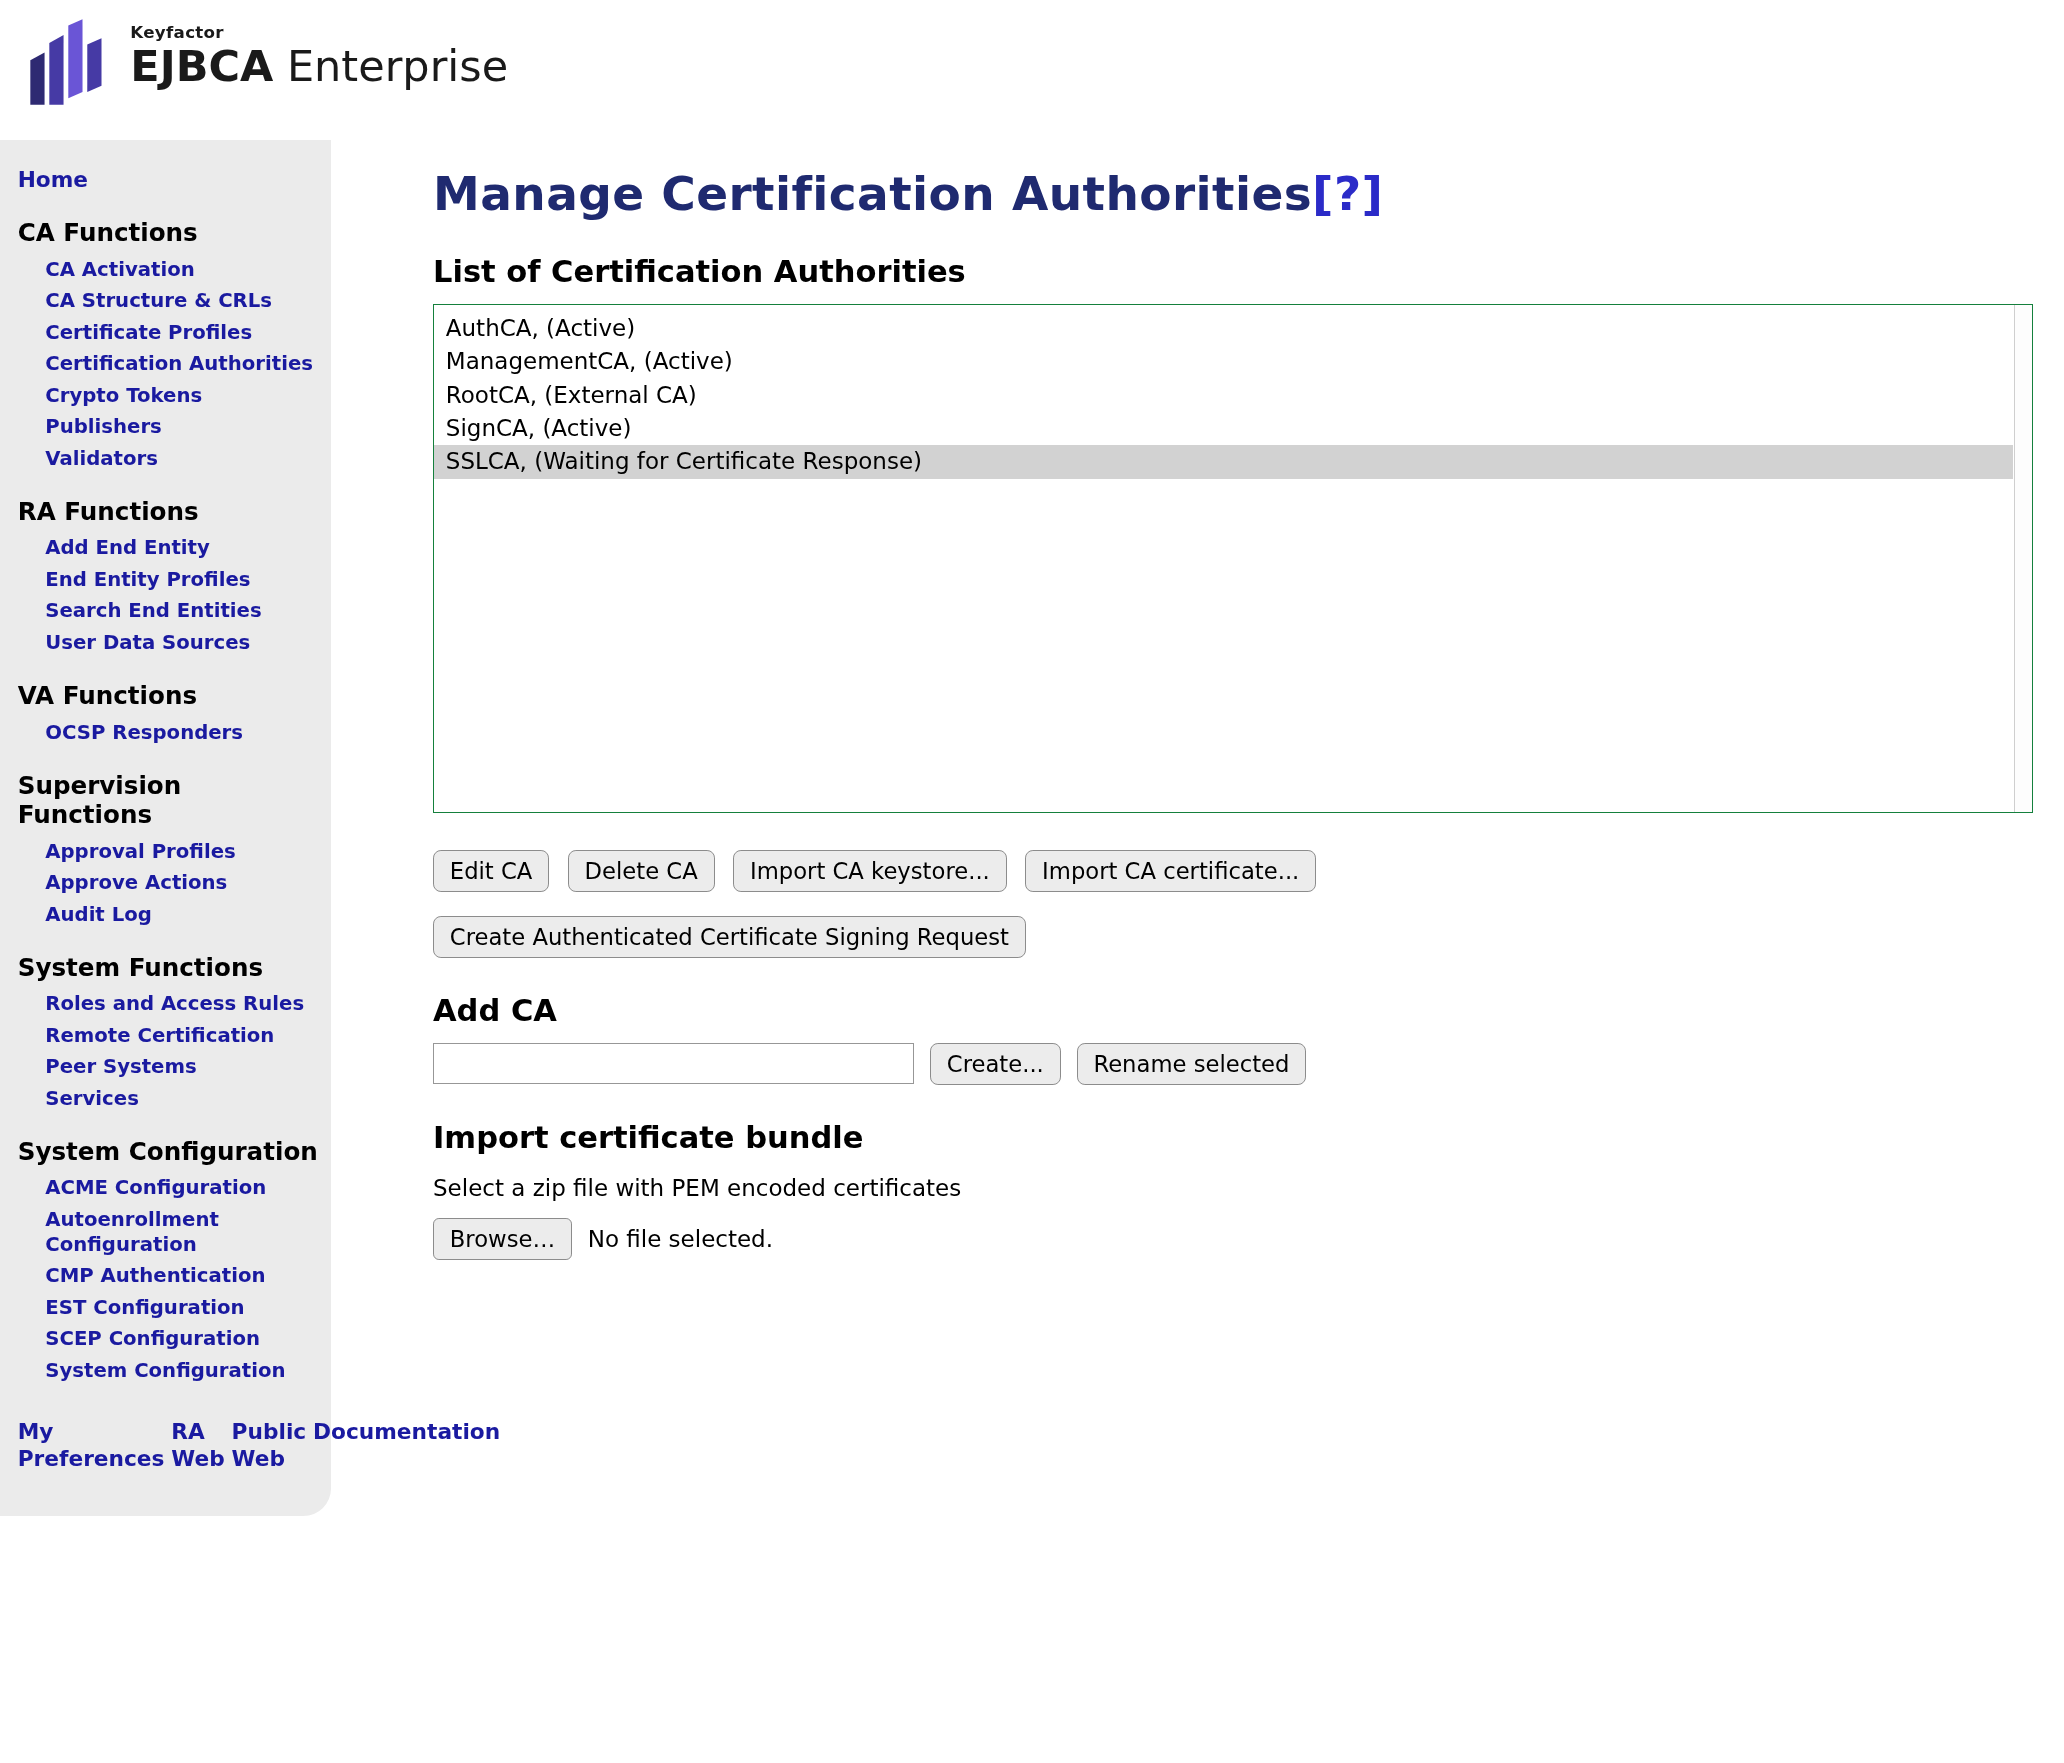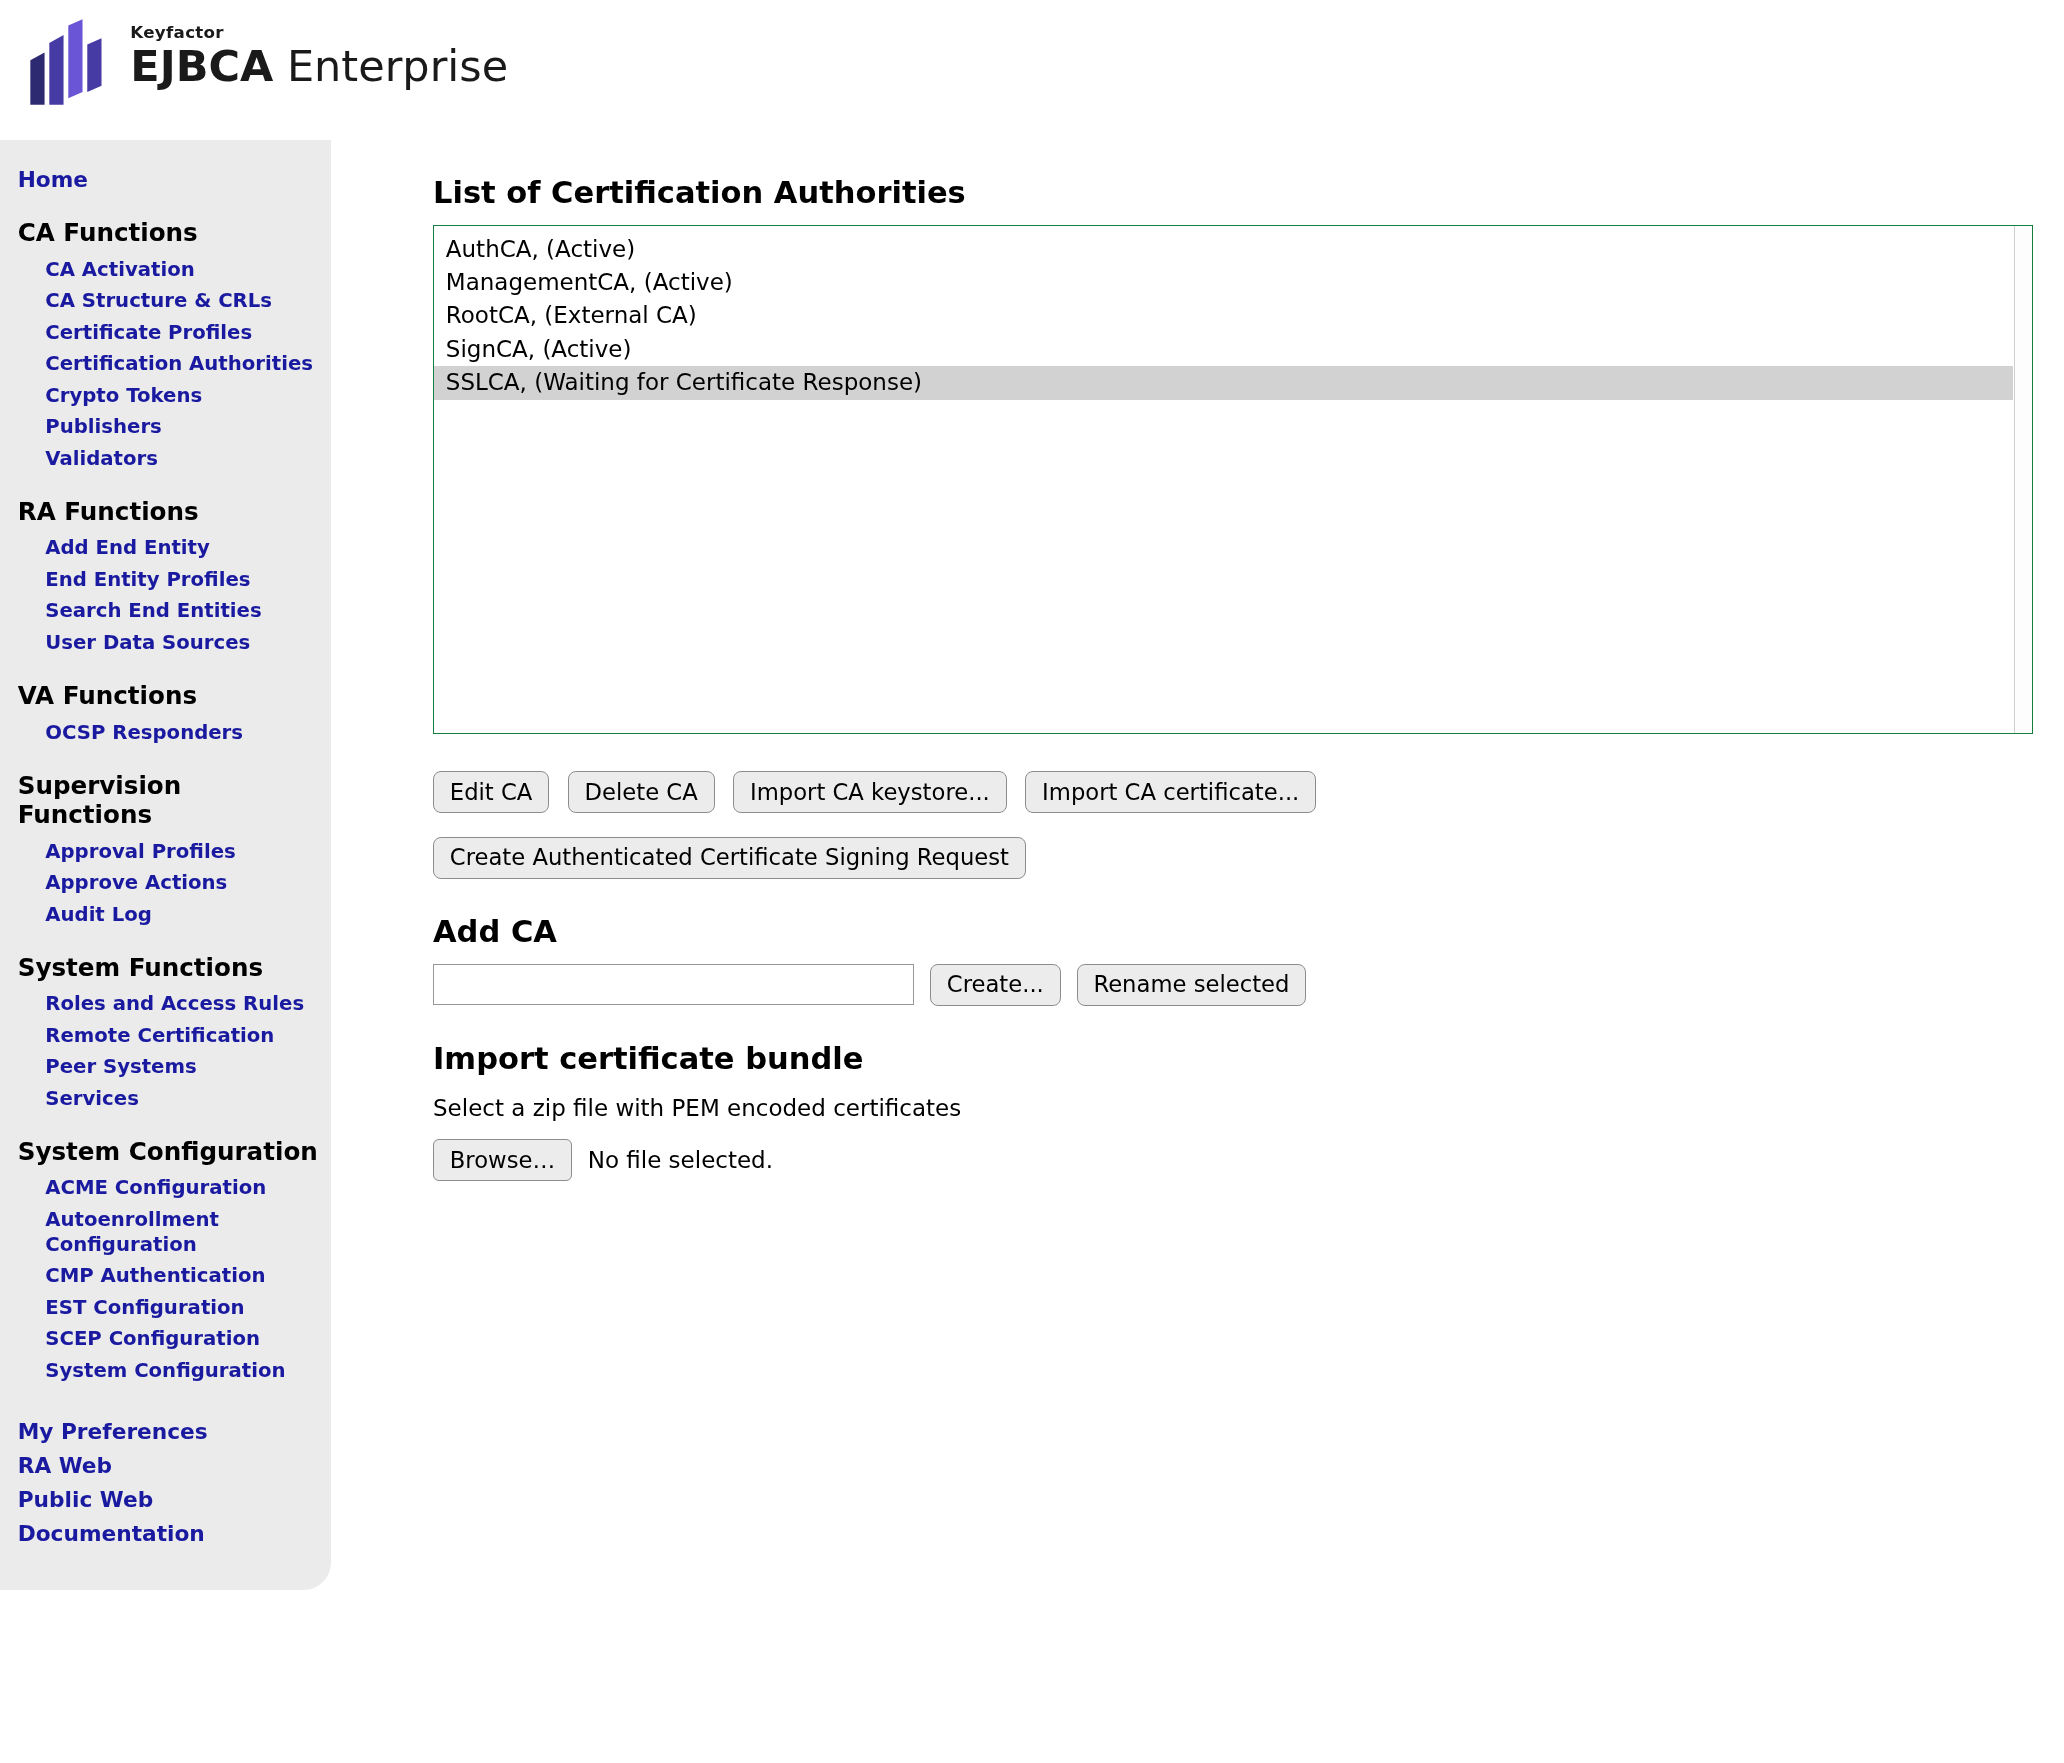--- a/index.html
+++ b/index.html
@@ -39,21 +39,21 @@
     font-size: 21.7px;
     text-decoration: none;
     cursor: pointer;
     line-height: 1.25;
   }
   .nav-home { margin-bottom: 5.9px; }
   .nav-section { margin-top: 25.6px; }
   .nav-section-title { font-size: 24.6px; font-weight: 700; color: #000; margin: 0 0 9.9px 0; line-height: 1.2; }
   .nav-sub-list { padding-left: 27.6px; display: flex; flex-direction: column; gap: 6.9px; }
   .nav-sub-list .nav-link { font-size: 19.7px; }
-  .nav-footer { margin-top: 35px; display: flex; flex-direction: column; gap: 6.9px; }
+  .nav-footer { margin-top: 35px; display: flex; flex-direction: row; gap: 6.9px; }
 
   
   .main { flex: 1 1 auto; padding: 0 32.5px 59px 102px; }
   .page-title {
     font-size: 47px; font-weight: 700;
     color: var(--color-title, #1f2a70);
     margin: 27.6px 0 0 0; letter-spacing: 0.4px; line-height: 1.1;
   }
   .help-link { color: var(--color-help, #2b2bc8); text-decoration: none; cursor: pointer; }
   .list-heading, .sub-heading { font-size: 30.5px; font-weight: 700; color: #000; margin: 35px 0 14.8px 0; }
@@ -199,20 +199,21 @@
 
       <div class="nav-footer">
         <a class="nav-link">My Preferences</a>
         <a class="nav-link">RA Web</a>
         <a class="nav-link">Public Web</a>
         <a class="nav-link">Documentation</a>
       </div>
     </nav>
 
     <main class="main">
+      <h1 class="page-title"><span>Manage Certification Authorities</span><a class="help-link">[?]</a></h1>
 
       <h2 class="list-heading">List of Certification Authorities</h2>
 
       <div class="listbox">
         <div class="ca-row">AuthCA, (Active)</div>
         <div class="ca-row">ManagementCA, (Active)</div>
         <div class="ca-row">RootCA, (External CA)</div>
         <div class="ca-row">SignCA, (Active)</div>
         <div class="ca-row selected">SSLCA, (Waiting for Certificate Response)</div>
         <div class="scroll-gutter"></div>

